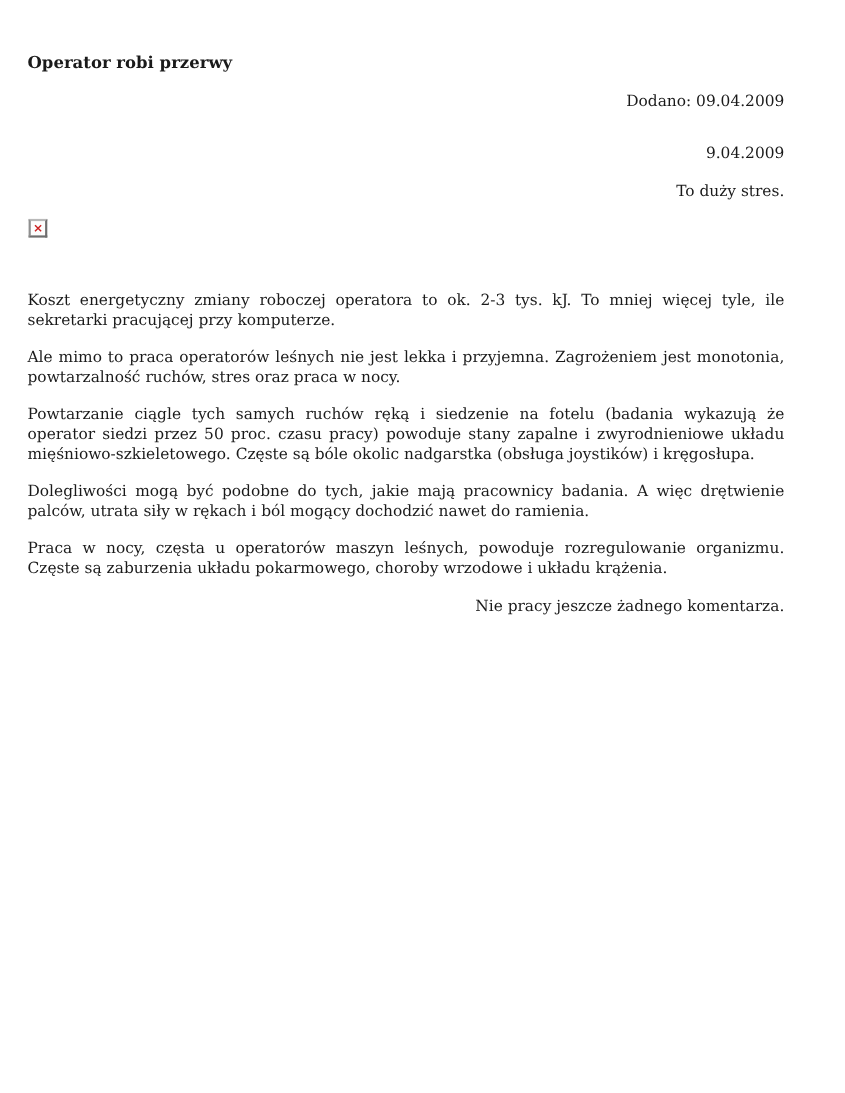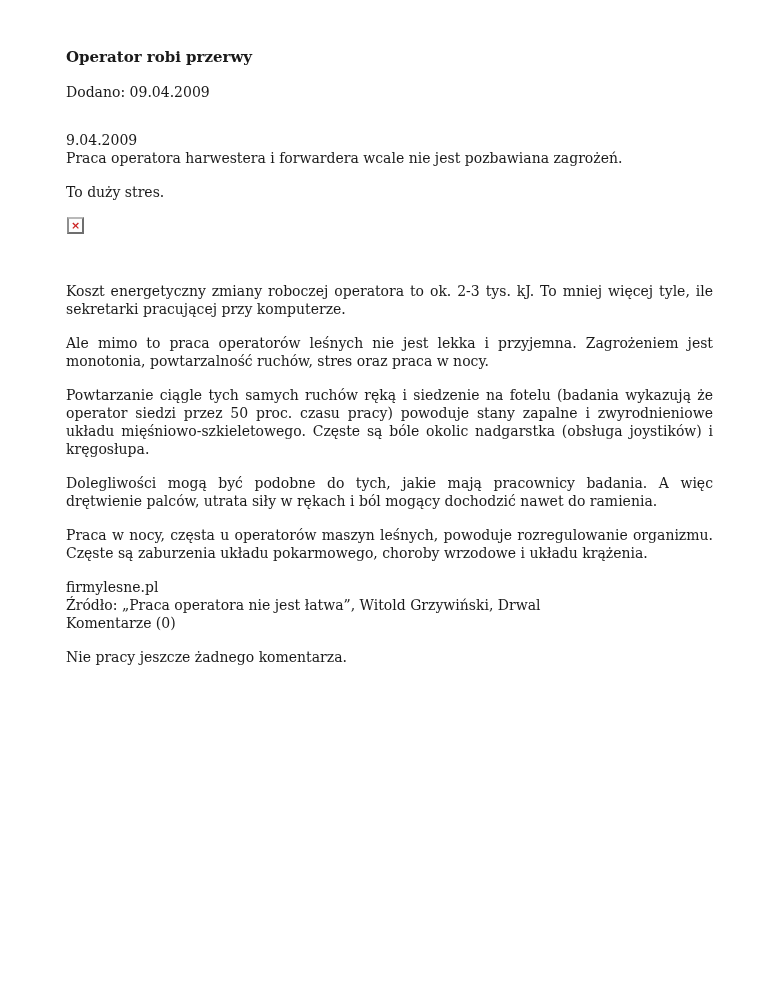--- a/index.html
+++ b/index.html
@@ -8,34 +8,34 @@
     height: 994px;
     background: #ffffff;
     overflow: hidden;
     box-sizing: border-box;
     color: #1a1a1a;
     font-family: "DejaVu Serif", "Liberation Serif", serif;
     font-size: 14px;
     line-height: 18px;
   }
   .doc {
-    padding: 48px 55px 0 66px;
+    padding: 48px 55px 0 25px;
   }
   .title {
     font-size: 15px;
     font-weight: bold;
     line-height: 19px;
     margin: 0 0 16px 0;
   }
   .doc p {
     margin: 16px 0;
     text-align: justify;
   }
   .doc p.no-justify {
-    text-align: left;
+    text-align: right;
   }
   .doc p.pre-gap {
     margin-top: 30px;
   }
   .line { display: block; }
   .broken-img {
     width: 13px;
     height: 13px;
     margin: 16px 0 48px 1px;
     background: #fdfdfd;
@@ -58,21 +58,20 @@
 <body>
 
 <div class="doc">
 
   <h1 class="title">Operator robi przerwy</h1>
 
   <p class="no-justify">Dodano: 09.04.2009</p>
 
   <p class="pre-gap no-justify">
     <span class="line">9.04.2009</span>
-    <span class="line">Praca operatora harwestera i forwardera wcale nie jest pozbawiana zagrożeń.</span>
   </p>
 
   <p class="no-justify">To duży stres.</p>
 
   <div class="broken-img">
     <span class="x">×</span>
   </div>
 
 
   <p>Koszt energetyczny zmiany roboczej operatora to ok. 2-3 tys. kJ. To mniej więcej tyle, ile sekretarki pracującej przy komputerze.</p>
@@ -80,21 +79,16 @@
   <p>Ale mimo to praca operatorów leśnych nie jest lekka i przyjemna. Zagrożeniem jest monotonia, powtarzalność ruchów, stres oraz praca w nocy.</p>
 
   <p>Powtarzanie ciągle tych samych ruchów ręką i siedzenie na fotelu (badania wykazują że operator siedzi przez 50 proc. czasu pracy) powoduje stany zapalne i zwyrodnieniowe układu mięśniowo-szkieletowego. Częste są bóle okolic nadgarstka (obsługa joystików) i kręgosłupa.</p>
 
   <p>Dolegliwości mogą być podobne do tych, jakie mają pracownicy badania. A więc drętwienie palców, utrata siły w rękach i ból mogący dochodzić nawet do ramienia.</p>
 
 
 
   <p>Praca w nocy, częsta u operatorów maszyn leśnych, powoduje rozregulowanie organizmu. Częste są zaburzenia układu pokarmowego, choroby wrzodowe i układu krążenia.</p>
 
-  <p class="no-justify">
-    <span class="line">firmylesne.pl</span>
-    <span class="line">Źródło: „Praca operatora nie jest łatwa”, Witold Grzywiński, Drwal</span>
-    <span class="line">Komentarze (0)</span>
-  </p>
 
   <p class="no-justify">Nie pracy jeszcze żadnego komentarza.</p>
 
 </div>
 
 </body></html>

